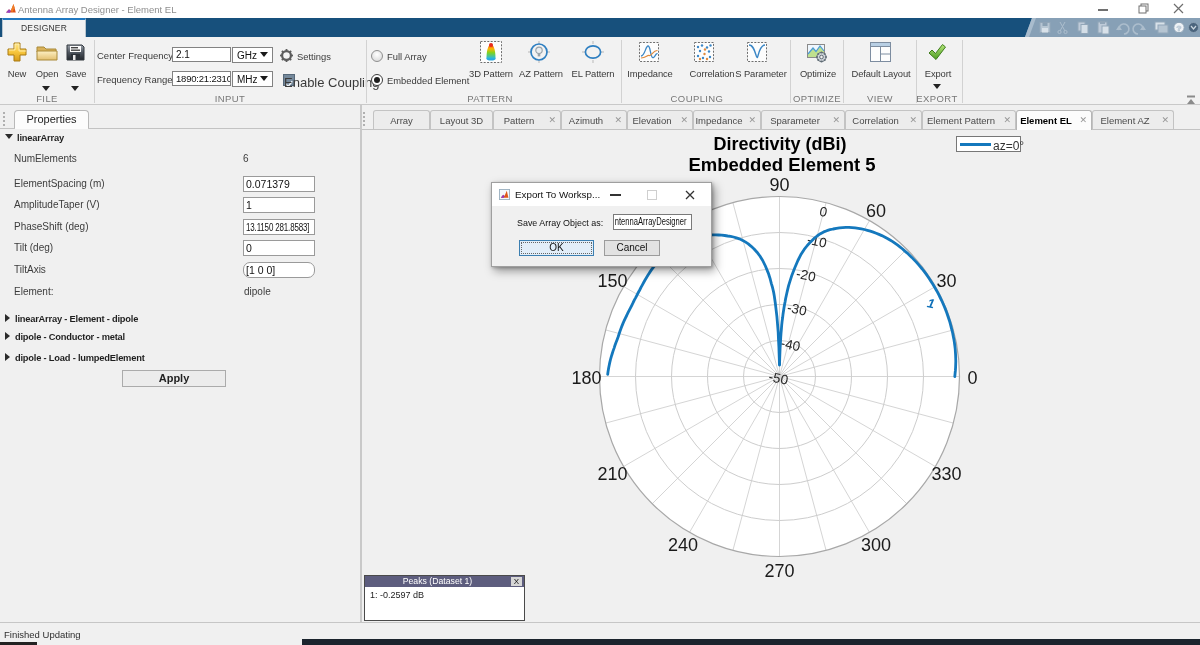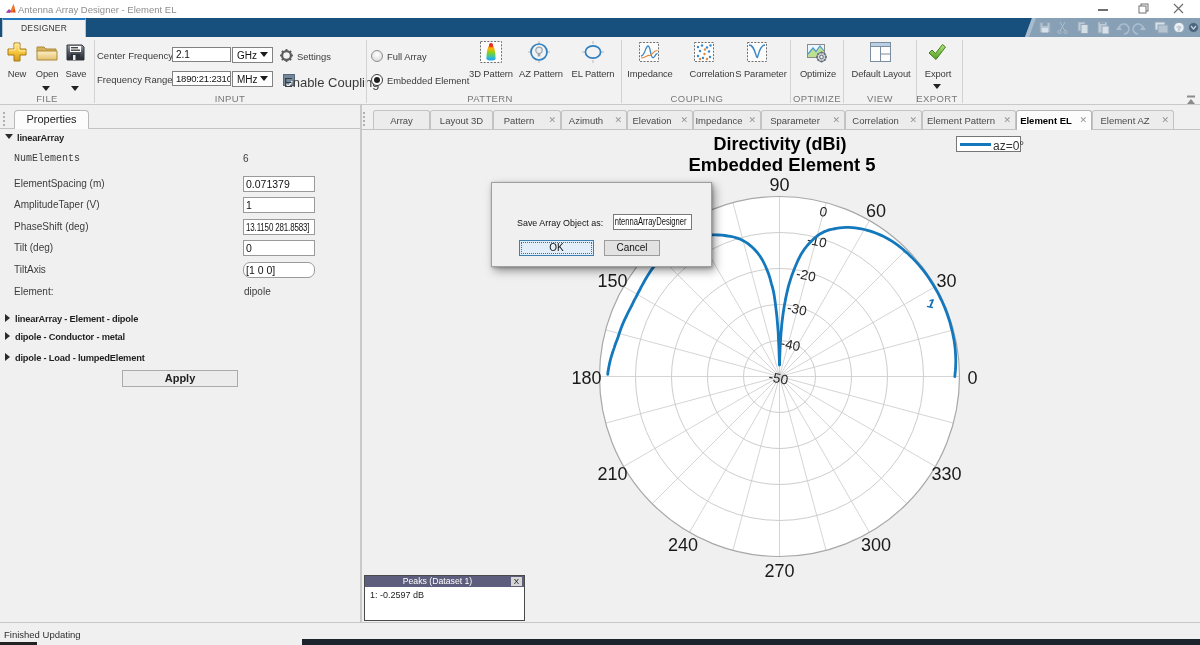--- a/index.html
+++ b/index.html
@@ -325,21 +325,21 @@
       <i></i>
       <i></i>
     </div>
 <div class="abs" style="left:14px;top:110px;width:75px;height:19px;background:#fcfcfc;border:1px solid #b9b9b9;border-bottom:none;border-radius:4px 4px 0 0;box-sizing:border-box;"></div>
 <div class="abs" style="left:0;top:128px;width:360px;height:1px;background:#c3c3c3;"></div>
 <div class="abs" style="left:14px;top:128px;width:73px;height:1px;background:#fcfcfc;margin-left:1px;"></div>
 <div class="abs" style="left:14px;top:113px;width:75px;text-align:center;font-size:11px;color:#222;">Properties</div>
 
 <div class="grphead" style="left:5px;top:132.5px;"><span class="tri-d" style="vertical-align:2px;"></span>linearArray</div>
 
-<div class="proplbl" style="top:153px;font-family:Liberation Mono, monospace;">NumElements</div>
+<div class="proplbl" style="top:153px;">NumElements</div>
 <div class="proplbl" style="left:243px;top:153px;">6</div>
 
 <div class="proplbl" style="top:178px;">ElementSpacing (m)</div>
 <div class="pbox" style="top:176px;">0.071379</div>
 
 <div class="proplbl" style="top:199px;">AmplitudeTaper (V)</div>
 <div class="pbox" style="top:197px;">1</div>
 
 <div class="proplbl" style="top:221px;">PhaseShift (deg)</div>
 <div class="pbox" style="top:219px;"><span style="display:inline-block;transform:scaleX(0.76);transform-origin:0 0;letter-spacing:-0.2px;">13.1150 281.8583]</span></div>
@@ -350,21 +350,21 @@
 <div class="proplbl" style="top:264px;">TiltAxis</div>
 <div class="pbox" style="top:262px;border-radius:7px;">[1 0 0]</div>
 
 <div class="proplbl" style="top:286px;">Element:</div>
 <div class="proplbl" style="left:244px;top:286px;">dipole</div>
 
 <div class="grphead" style="left:5px;top:313.5px;"><span class="tri-r"></span>linearArray - Element - dipole</div>
 <div class="grphead" style="left:5px;top:332px;"><span class="tri-r"></span>dipole - Conductor - metal</div>
 <div class="grphead" style="left:5px;top:352.5px;"><span class="tri-r"></span>dipole - Load - lumpedElement</div>
 
-<div class="abs" style="left:122px;top:370px;width:116px;height:17px;background:#ececec;border:1px solid #ababab;box-sizing:border-box;text-align:center;font-size:11px;font-weight:bold;color:#222;line-height:15px;">Apply</div>
+<div class="abs" style="left:122px;top:370px;width:104px;height:17px;background:#ececec;border:1px solid #ababab;box-sizing:border-box;text-align:center;font-size:11px;font-weight:bold;color:#222;line-height:15px;">Apply</div>
 
 <div class="dots" style="left:363px;top:112px;">
       <i></i>
       <i></i>
       <i></i>
       <i></i>
     </div>
 <div class="tab" style="left:373px;width:57px;">
       <div class="t" style="right:0;">Array</div>
     </div>
@@ -473,20 +473,34 @@
 
 <div class="abs" style="left:660px;top:134px;width:240px;text-align:center;font-size:18px;font-weight:bold;color:#000;">Directivity (dBi)</div>
 <div class="abs" style="left:660px;top:153.5px;width:244px;text-align:center;font-size:18.5px;font-weight:bold;color:#000;">Embedded Element 5</div>
 
 <div class="abs" style="left:956px;top:136px;width:63px;height:14px;background:#fff;border:1px solid #777;">
   <div class="abs" style="left:3px;top:6px;width:31px;height:2.5px;background:#1478bd;"></div>
   <div class="abs" style="left:36px;top:1.5px;font-size:12px;color:#333;">az=0°</div>
 </div>
 
 <div class="abs" style="left:491px;top:182px;width:219px;height:83px;background:#f0f0f0;border:1px solid #9f9f9f;box-shadow:3px 4px 9px rgba(0,0,0,0.38), 1px 1px 3px rgba(0,0,0,0.25);z-index:5;">
+  <div class="abs" style="left:0;top:0;width:219px;height:23px;background:#fff;">
+    <svg class="abs" style="left:7px;top:6px" width="11" height="11" viewBox="0 0 12 12">
+      <rect x="0.5" y="0.5" width="11" height="11" fill="#f4f8fb" stroke="#9ab0c0"></rect>
+      <polygon points="2,9.5 4.5,6.2 6,7.6 8.5,2 10.3,9.5" fill="#e05716"></polygon>
+      <polygon points="4.5,6.2 6,7.6 5,9.8 2,9.5" fill="#8c35c9" opacity="0.9"></polygon>
+    </svg>
+    <div class="abs" style="left:23px;top:6px;font-size:9.8px;color:#111;">Export To Worksp...</div>
+    <div class="abs" style="left:608px;"></div>
+    <div class="abs" style="left:118px;top:11px;width:11px;height:1.6px;background:#333;"></div>
+    <div class="abs" style="left:155px;top:7px;width:8px;height:8px;border:1px solid #cfcfcf;"></div>
+    <svg class="abs" style="left:193px;top:7px" width="10" height="10" viewBox="0 0 10 10">
+      <path d="M1 1 L9 9 M9 1 L1 9" stroke="#333" stroke-width="1.3"></path>
+    </svg>
+  </div>
   <div class="abs" style="left:25px;top:34px;font-size:9.8px;color:#111;"><span style="display:inline-block;transform:scaleX(0.91);transform-origin:0 0;">Save Array Object as:</span></div>
   <div class="abs" style="left:121px;top:31px;width:77px;height:14px;background:#fff;border:1px solid #7a7a7a;overflow:hidden;">
     <div style="font-size:10px;color:#111;white-space:nowrap;transform:scaleX(0.76);transform-origin:0 0;padding:1px 0 0 1px;">ntennaArrayDesigner</div>
   </div>
   <div class="abs" style="left:27px;top:57px;width:75px;height:16px;background:#e2eef9;border:1px solid #3c7fb1;box-sizing:border-box;outline:1px dotted #666;outline-offset:-3px;text-align:center;font-size:10px;color:#111;line-height:14px;">OK</div>
   <div class="abs" style="left:112px;top:57px;width:56px;height:16px;background:#e2e2e2;border:1px solid #9c9c9c;box-sizing:border-box;text-align:center;font-size:10px;color:#111;line-height:14px;">Cancel</div>
 </div>
 
 <div class="abs" style="left:364px;top:575px;width:161px;height:46px;background:#fff;border:1px solid #4a4a4a;z-index:3;box-sizing:border-box;">
   <div class="abs" style="left:0;top:0;width:159px;height:11px;background:#5d5d7e;">

